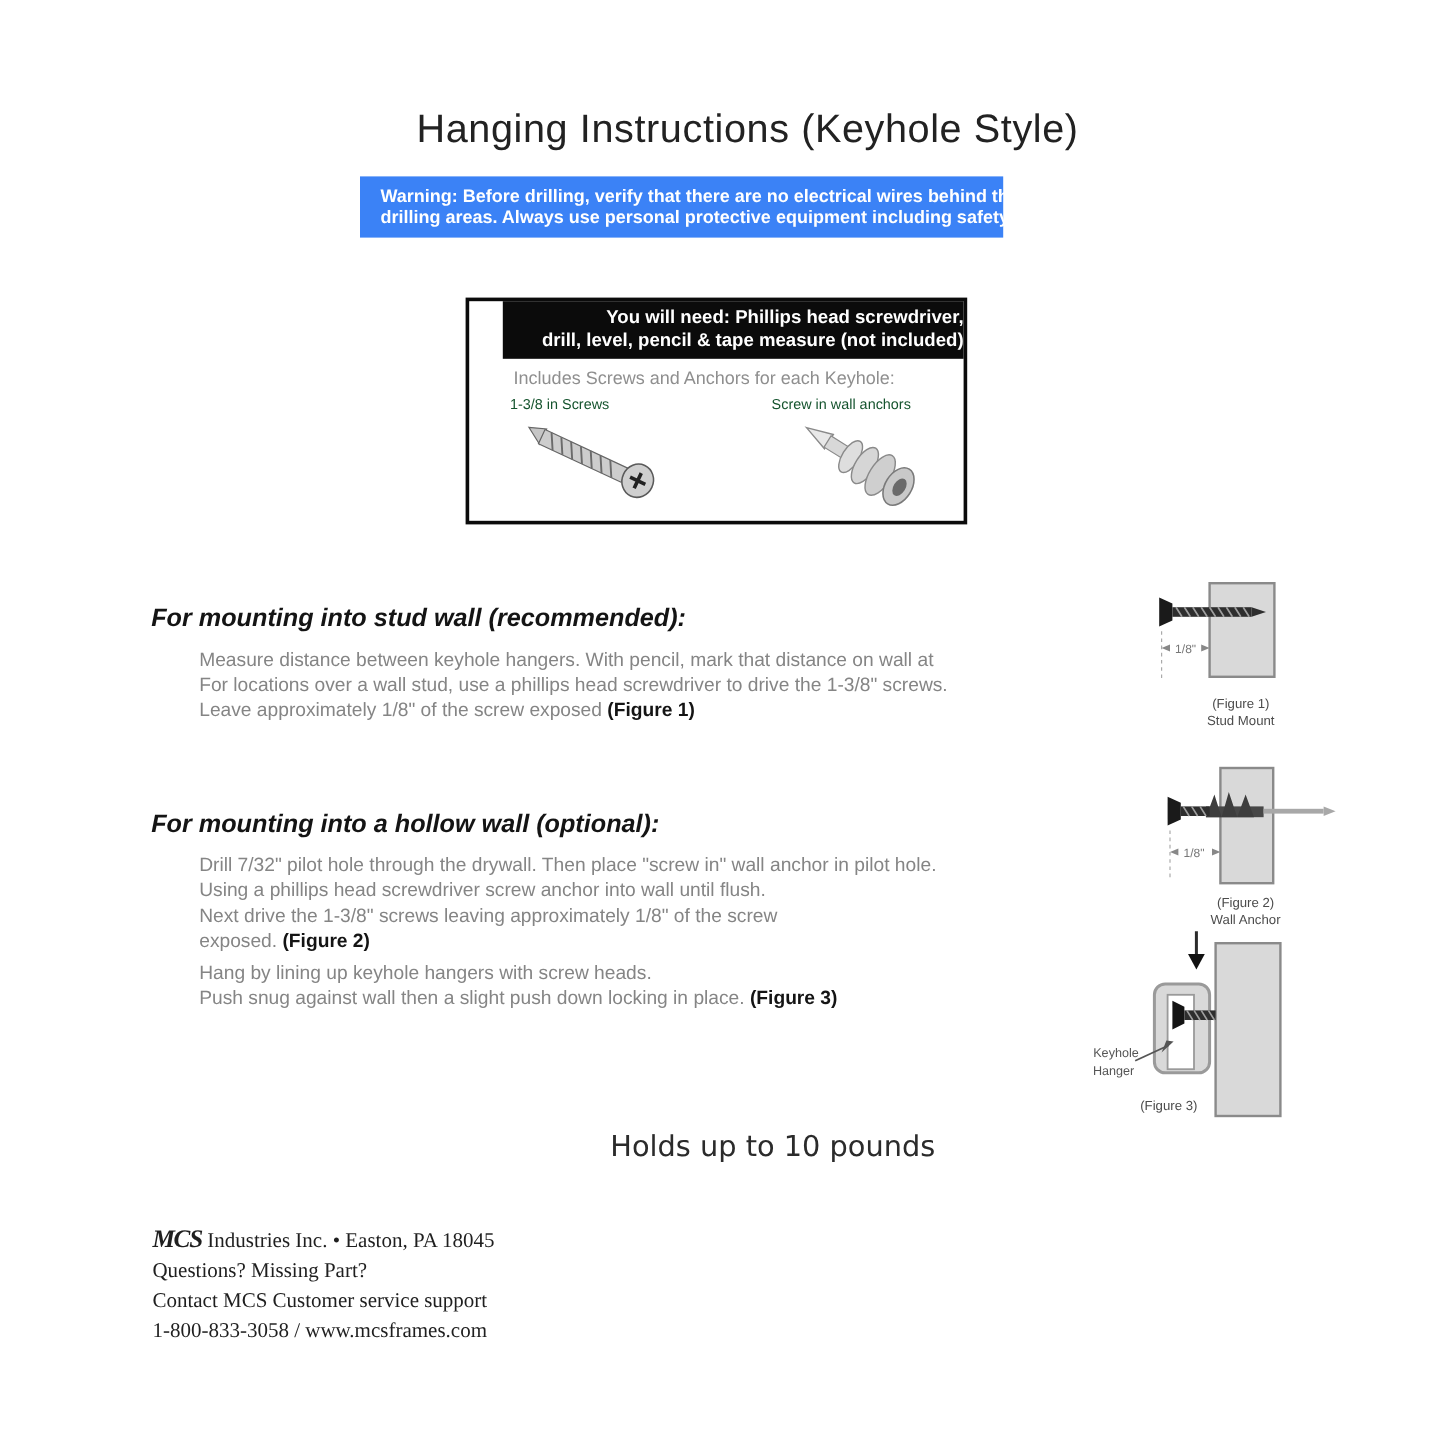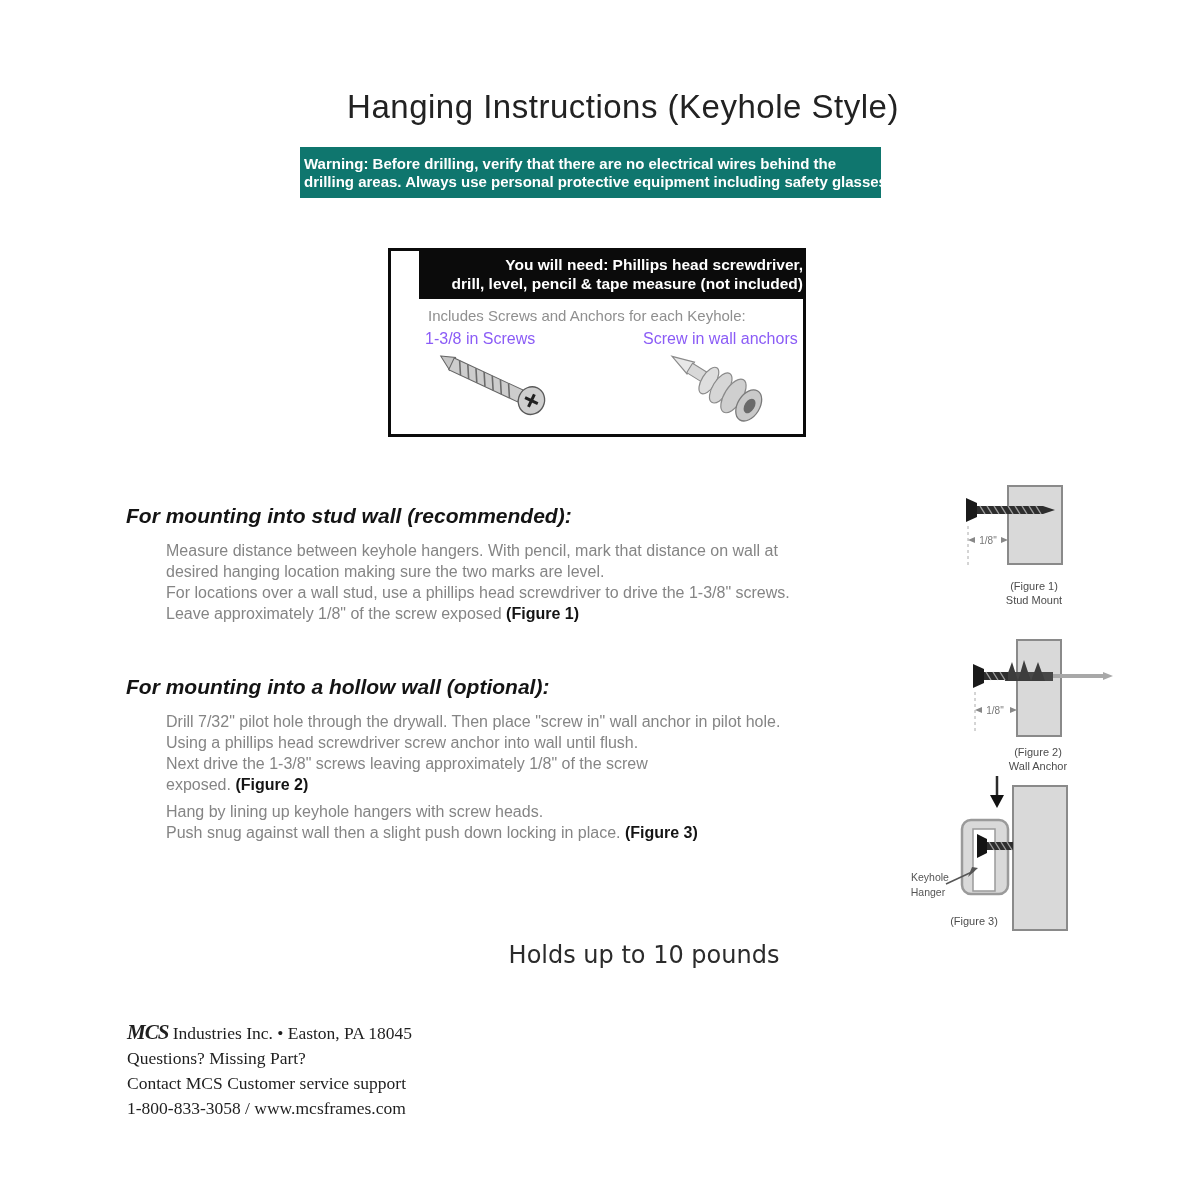--- a/index.html
+++ b/index.html
@@ -9,35 +9,35 @@
   }
   .abs { position:absolute;padding-left:28px; }
   .nowrap { white-space:nowrap; }
 
   .page-title {
     left:0; top:88px; width:1190px; text-align:center;
     font-size:33px; font-weight:400; letter-spacing:0.5px; color:#222;
   }
 
   .warning-banner {
-    left:300px; top:147px; width:581px; height:51px; box-sizing:border-box;
-    background:#0f766e; color:#ffffff; font-weight:bold; font-size:15px;
-    line-height:18px; padding:8px 10px 0 4px;
+    left:300px; top:147px; width:536px; height:51px; box-sizing:border-box;
+    background:#3b82f6; color:#ffffff; font-weight:bold; font-size:15px;
+    line-height:18px; padding:8px 10px 0 17px;
   }
 
   .needs-box {
     left:388px; top:248px; width:418px; height:189px; box-sizing:border-box;
     border:3px solid #0b0b0b; background:#ffffff;
   }
   .needs-header {
     background:#0b0b0b; color:#ffffff; font-weight:bold; font-size:15.5px;
     line-height:19px; text-align:right; padding:4px 0 6px 0;
   }
   .includes-note { position:absolute; left:22px; top:56px; color:#8f8f8f; font-size:15px;margin-left:15px; }
-  .item-label { position:absolute; color:#8b5cf6; font-size:16px; }
+  .item-label { position:absolute; color:#14532d; font-size:12px; }
   .screw-label { left:34px; top:79px; }
   .anchor-label { left:252px; top:79px; }
   .screw-illustration { position:absolute; left:36px; top:96px; }
   .anchor-illustration { position:absolute; left:262px; top:94px; }
 
   .section-heading {
     left:98px; font-size:21px; font-weight:bold; color:#141414; white-space:nowrap;font-style:italic;
   }
   .stud-heading { top:504px; }
   .hollow-heading { top:675px; }
@@ -108,21 +108,20 @@
         <ellipse cx="81" cy="39" rx="9" ry="19" fill="#cfcfcf" stroke="#8a8a8a" stroke-width="1.2"></ellipse>
         <ellipse cx="99" cy="39" rx="11" ry="17" fill="#c9c9c9" stroke="#7a7a7a" stroke-width="1.3"></ellipse>
         <ellipse cx="100" cy="39" rx="5" ry="8" fill="#6a6a6a"></ellipse>
       </g>
     </svg>
   </div>
 
   <div class="abs section-heading stud-heading">For mounting into stud wall (recommended):</div>
   <div class="abs para stud-para">
     <div class="nowrap">Measure distance between keyhole hangers. With pencil, mark that distance on wall at</div>
-    <div class="nowrap">desired hanging location making sure the two marks are level.</div>
     <div class="nowrap">For locations over a wall stud, use a phillips head screwdriver to drive the 1-3/8" screws.</div>
     <div class="nowrap"><span>Leave approximately 1/8" of the screw exposed </span><span class="fig-ref">(Figure 1)</span></div>
   </div>
 
   <div class="abs section-heading hollow-heading">For mounting into a hollow wall (optional):</div>
   <div class="abs para hollow-para">
     <div class="nowrap">Drill 7/32" pilot hole through the drywall. Then place "screw in" wall anchor in pilot hole.</div>
     <div class="nowrap">Using a phillips head screwdriver screw anchor into wall until flush.</div>
     <div class="nowrap">Next drive the 1-3/8" screws leaving approximately 1/8" of the screw</div>
     <div class="nowrap"><span>exposed. </span><span class="fig-ref">(Figure 2)</span></div>

